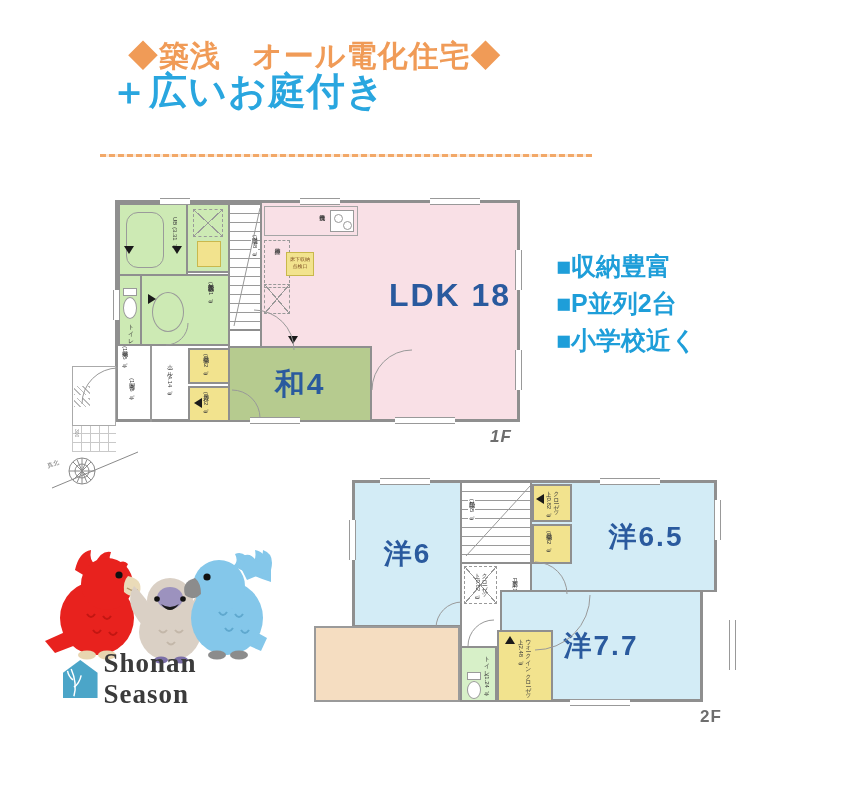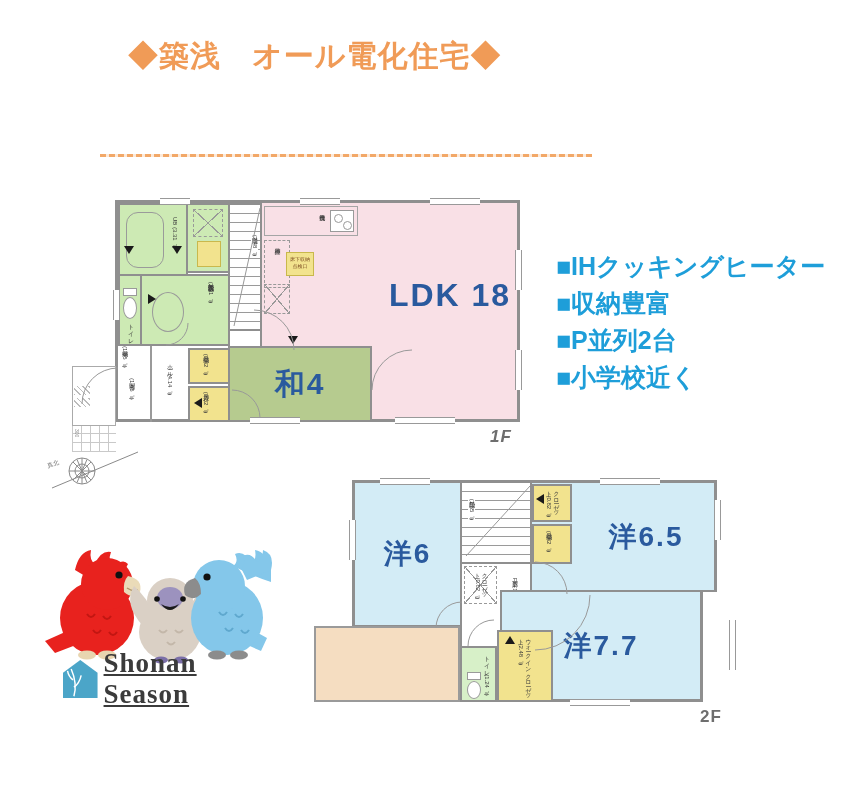--- a/index.html
+++ b/index.html
@@ -42,32 +42,32 @@
   .tri.right{border-top:5px solid transparent;border-bottom:5px solid transparent;border-left:8px solid #1a1a1a;}
   .tri.left{border-top:5px solid transparent;border-bottom:5px solid transparent;border-right:8px solid #1a1a1a;}
   .winh{position:absolute;height:5px;background:#fff;border-top:1px solid #999;border-bottom:1px solid #999;}
   .winv{position:absolute;width:5px;background:#fff;border-left:1px solid #999;border-right:1px solid #999;}
   .hatch{position:absolute;background:repeating-linear-gradient(45deg,#bbb 0 1px,transparent 1px 4px);}
   .grid{position:absolute;background:
     repeating-linear-gradient(0deg,#c9c9c9 0 1px,transparent 1px 9px),
     repeating-linear-gradient(90deg,#c9c9c9 0 1px,transparent 1px 9px);}
   .porch{position:absolute;border:1px solid #aaa;box-sizing:border-box;}
   svg{display:block;}
-  .logo-text{font-family:"Liberation Serif",serif;font-size:27px;font-weight:600;color:#3b3b3b;letter-spacing:1px;text-decoration:underline;}
+  .logo-text{font-family:"Liberation Serif",serif;font-size:27px;font-weight:600;color:#3b3b3b;letter-spacing:1px;}
 </style>
 </head>
 <body>
 
 <div class="abs catch">◆築浅　オール電化住宅◆</div>
 <div class="abs bigrow">
+    <span class="big2">＋広いお庭付き</span>
 </div>
 <div class="abs dashline"></div>
 
 <div class="abs features">
-  <div>■IHクッキングヒーター</div>
   <div>■収納豊富</div>
   <div>■P並列2台</div>
   <div>■小学校近く</div>
 </div>
 
 <div>
   <div class="room base abs" style="left:115px;top:200px;width:405px;height:222px;"></div>
 
   <div class="room pink" style="left:260px;top:203px;width:257px;height:216px;border-width:0 0 0 2px;"></div>
 

